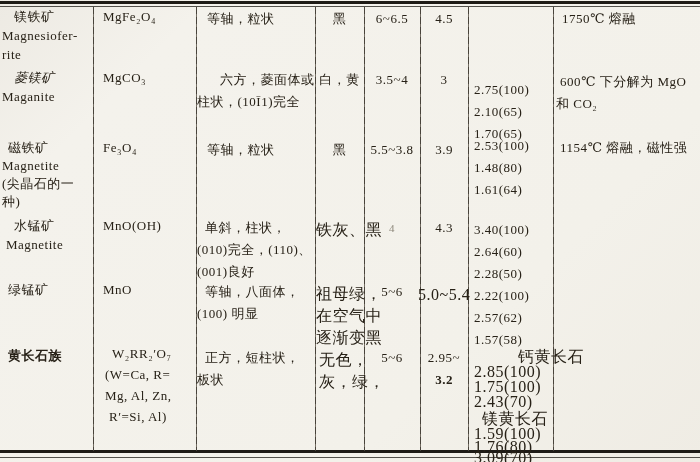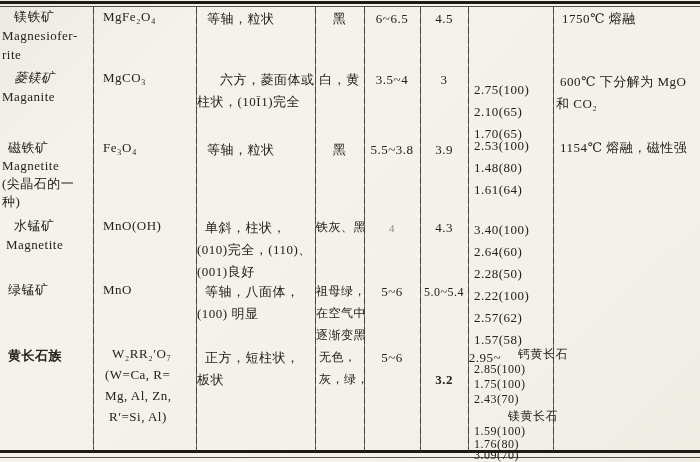--- a/index.html
+++ b/index.html
@@ -8,21 +8,21 @@
     background:linear-gradient(135deg,#edeae3 0%,#f4f2ec 18%,#f3f1ea 70%,#efece4 100%);
     font-family:"Liberation Serif","DejaVu Serif",serif;
   }
   .tbl{position:absolute;inset:0;}
   .hrule{position:absolute;left:0;width:700px;background:#1e1b16;}
   .vline{position:absolute;top:7px;height:444px;width:1px;
     background:repeating-linear-gradient(to bottom,#48433b 0 7px,#726c61 7px 10px);}
   .t{position:absolute;white-space:nowrap;color:#272117;
      font:13px/1.15 "Liberation Serif","DejaVu Serif",serif;letter-spacing:.5px;}
   .c{text-align:center;}
-  .sm{font-size:12px;}
+  .sm{font-size:16px;}
   .b{font-weight:bold;}
   .faded{color:#8d877b;font-size:11px;}
 </style>
 </head>
 <body>
 
 <div class="tbl">
 
   <div class="hrule" style="top:1px;height:3px;"></div>
   <div class="hrule" style="top:6px;height:1px;opacity:.75;"></div>
@@ -115,25 +115,25 @@
     <div class="t b" style="left:8px;top:349px;">黄长石族</div>
     <div class="t" style="left:112px;top:347px;">W₂RR₂′O₇</div>
     <div class="t" style="left:105px;top:368px;">(W=Ca, R=</div>
     <div class="t" style="left:105px;top:389px;">Mg, Al, Zn,</div>
     <div class="t" style="left:109px;top:410px;">R′=Si, Al)</div>
     <div class="t" style="left:205px;top:351px;">正方，短柱状，</div>
     <div class="t" style="left:197px;top:373px;">板状</div>
     <div class="t sm" style="left:319px;top:351px;">无色，</div>
     <div class="t sm" style="left:319px;top:373px;">灰，绿，</div>
     <div class="t c" style="left:364px;top:351px;width:56px;">5~6</div>
-    <div class="t c" style="left:420px;top:351px;width:48px;margin-left:41px;">2.95~</div>
+    <div class="t c" style="left:420px;top:351px;width:48px;">2.95~</div>
     <div class="t c b" style="left:420px;top:373px;width:48px;">3.2</div>
     <div class="t sm" style="left:482px;top:348px;margin-left:36px;">钙黄长石</div>
     <div class="t sm" style="left:474px;top:363px;">2.85(100)</div>
     <div class="t sm" style="left:474px;top:378px;">1.75(100)</div>
     <div class="t sm" style="left:474px;top:393px;">2.43(70)</div>
-    <div class="t sm" style="left:508px;top:410px;text-align:right;">镁黄长石</div>
+    <div class="t sm" style="left:482px;top:410px;text-align:right;">镁黄长石</div>
     <div class="t sm" style="left:474px;top:425px;">1.59(100)</div>
     <div class="t sm" style="left:474px;top:438px;">1.76(80)</div>
     <div class="t sm" style="left:474px;top:449px;">3.09(70)</div>
   </div>
 
 </div>
 
 </body></html>

